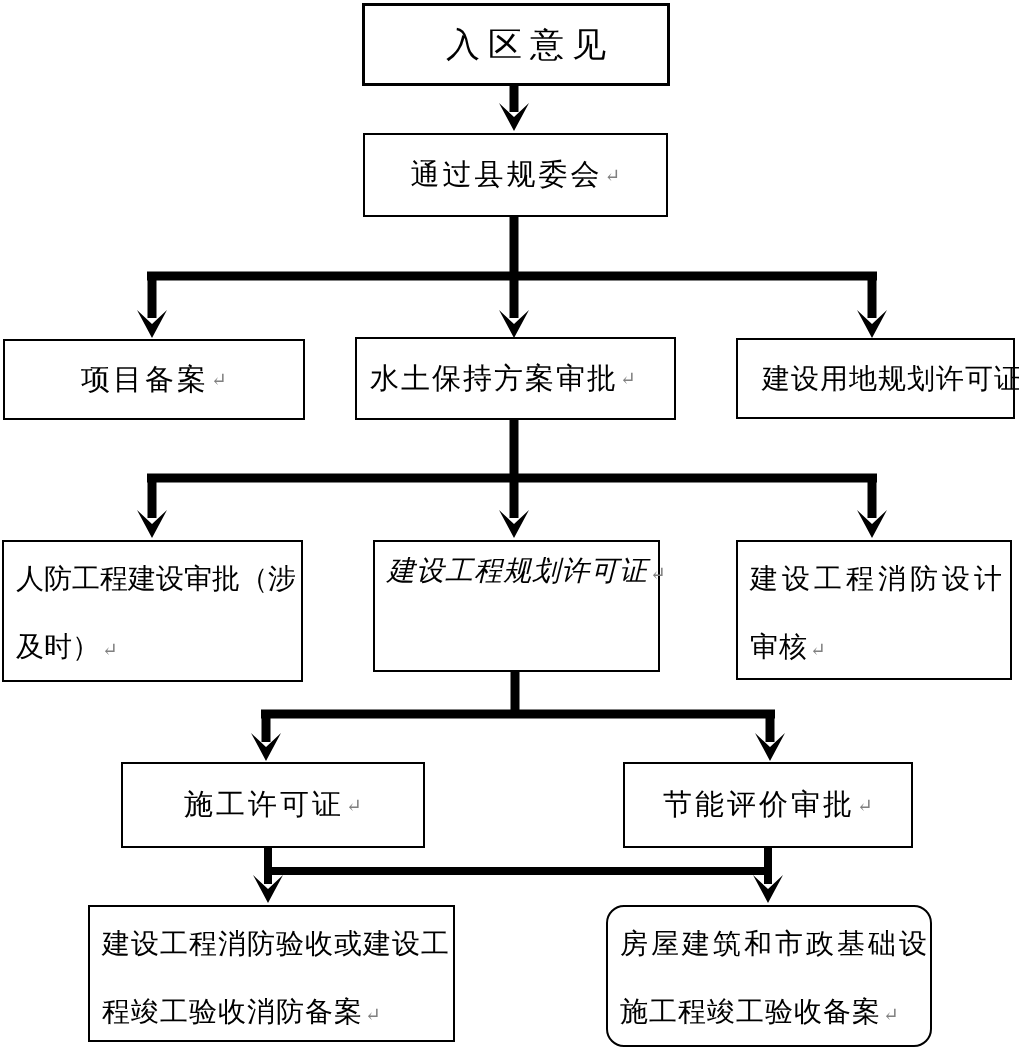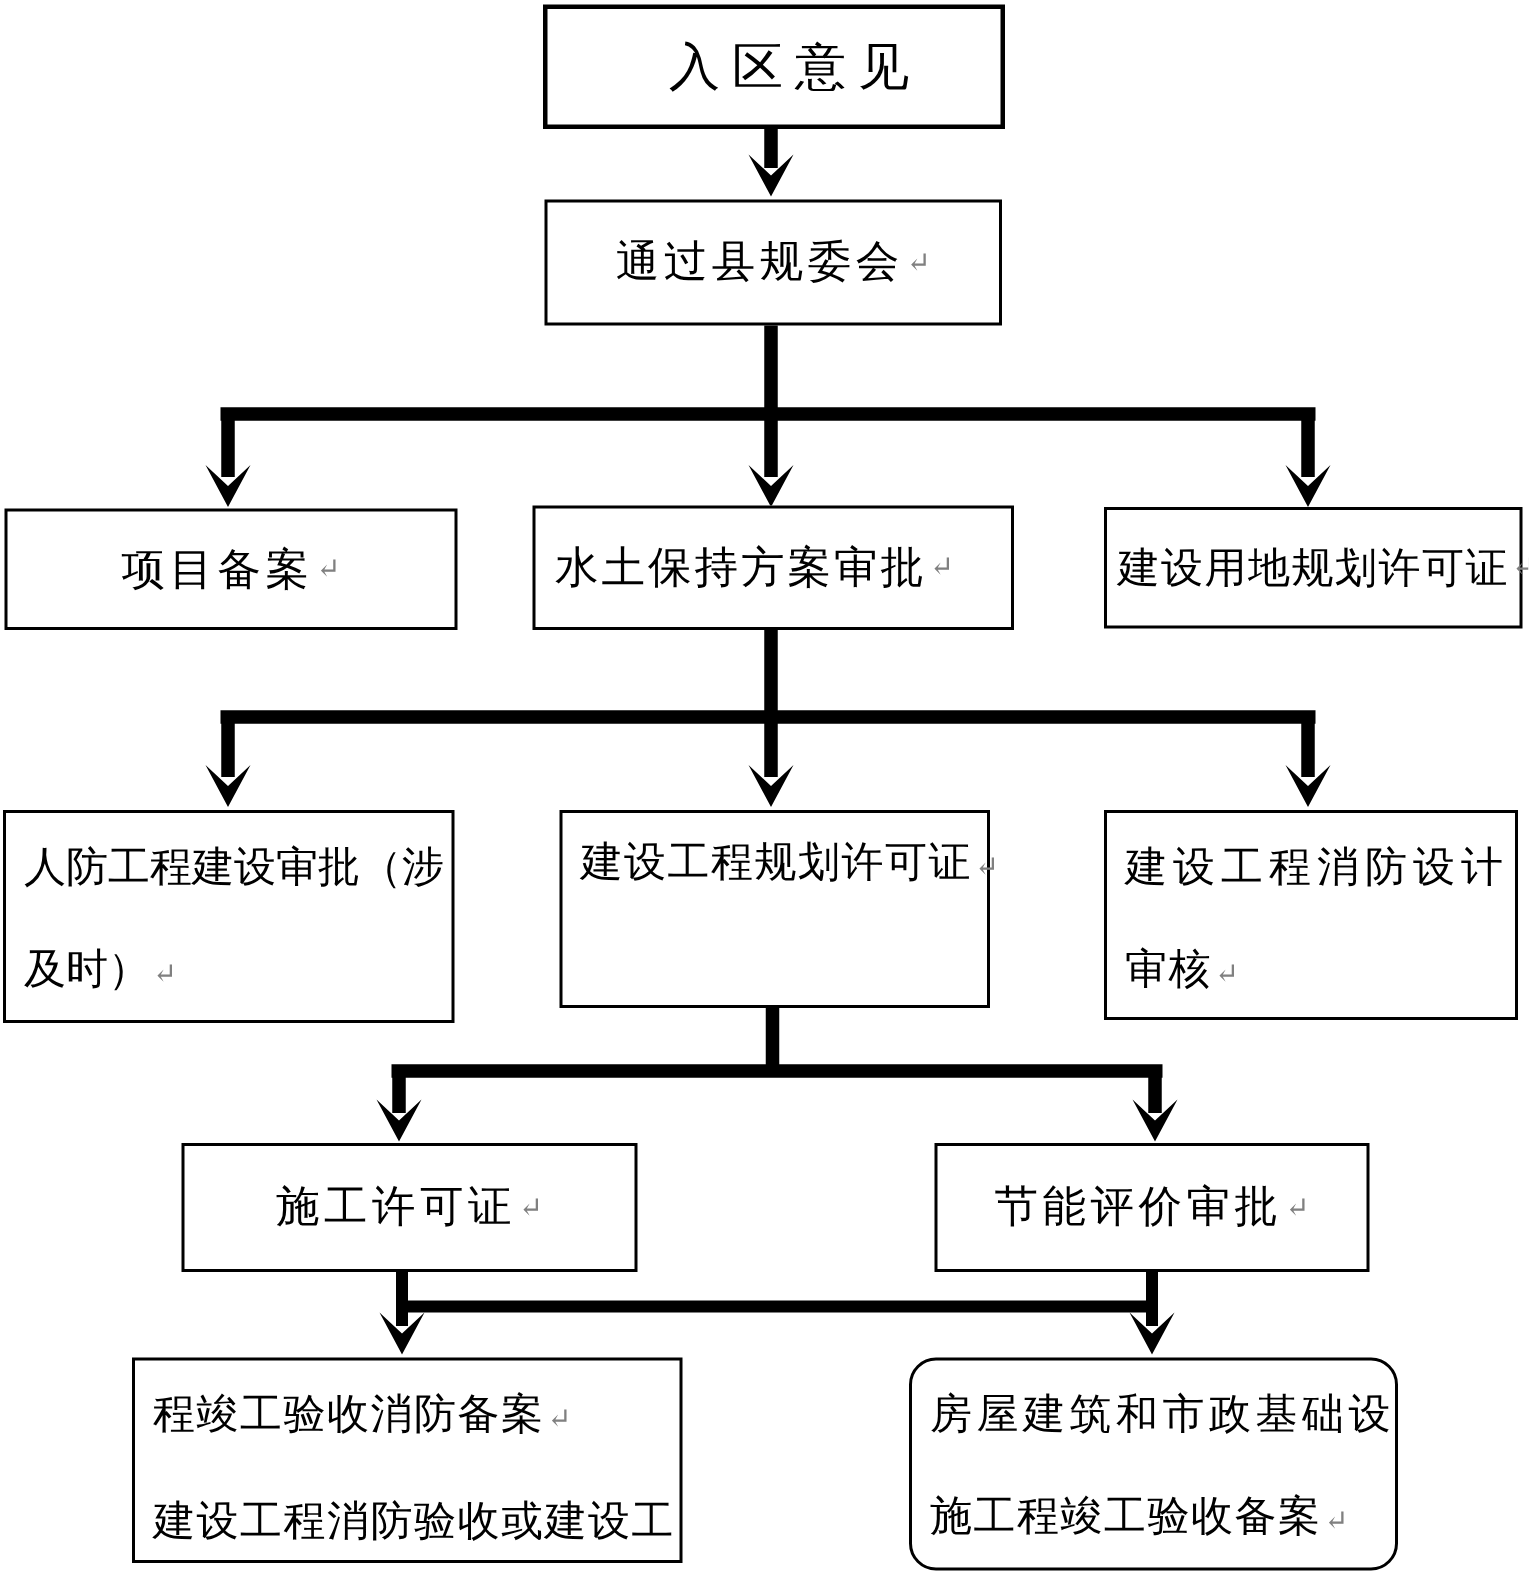--- a/index.html
+++ b/index.html
@@ -14,24 +14,24 @@
        display:flex;align-items:center;justify-content:center;white-space:nowrap;}
   .box.align-left{justify-content:flex-start;}
   .box.multi{display:block;padding:3px 8px 0 12px;font-size:28px;letter-spacing:1px;}
   .multi .line{line-height:68px;white-space:nowrap;}
   .mark{color:#808080;font-size:19px;letter-spacing:0;margin-left:2px;vertical-align:baseline;}
   
   #n1{left:362px;top:3px;width:308px;height:83px;border-width:3px;font-size:34px;letter-spacing:8px;padding-left:28px;}
   #n2{left:363px;top:133px;width:305px;height:84px;}
   #n3{left:3px;top:339px;width:302px;height:81px;}
   #n4{left:355px;top:337px;width:321px;height:83px;padding-left:13px;letter-spacing:2px;}
-  #n5{left:736px;top:338px;width:279px;height:81px;padding-left:7px;font-size:28px;letter-spacing:1px;}
+  #n5{left:736px;top:338px;width:279px;height:81px;padding-left:24px;font-size:28px;letter-spacing:1px;}
   #n6{left:2px;top:540px;width:301px;height:142px;letter-spacing:0;}
   #n7{left:373px;top:540px;width:287px;height:132px;}
-  #n7 .line{line-height:62px;}
+  #n7 .line{line-height:52px;font-style:italic;}
   #n8{left:736px;top:540px;width:276px;height:140px;}
   #n8 .ls-wide{letter-spacing:4px;}
   #n9{left:121px;top:762px;width:304px;height:86px;}
   #n10{left:623px;top:762px;width:290px;height:86px;}
   #n11{left:88px;top:905px;width:367px;height:137px;}
   #n12{left:606px;top:905px;width:326px;height:142px;border-radius:18px;}
   #n12 .ls-wide{letter-spacing:3px;}
 </style>
 </head>
 <body>
@@ -127,22 +127,22 @@
     <span>施工许可证</span>
       <span class="mark">↵</span>
   </div>
 
   <div class="box" id="n10">
     <span>节能评价审批</span>
       <span class="mark">↵</span>
   </div>
 
   <div class="box multi" id="n11">
+    <div class="line"><span>建设工程消防验收或建设工</span></div>
     <div class="line"><span>程竣工验收消防备案</span><span class="mark">↵</span></div>
-    <div class="line"><span>建设工程消防验收或建设工</span></div>
   </div>
 
   <div class="box multi" id="n12">
     <div class="line ls-wide"><span>房屋建筑和市政基础设</span></div>
     <div class="line"><span>施工程竣工验收备案</span><span class="mark">↵</span></div>
   </div>
 
 </div>
 
 </body></html>

